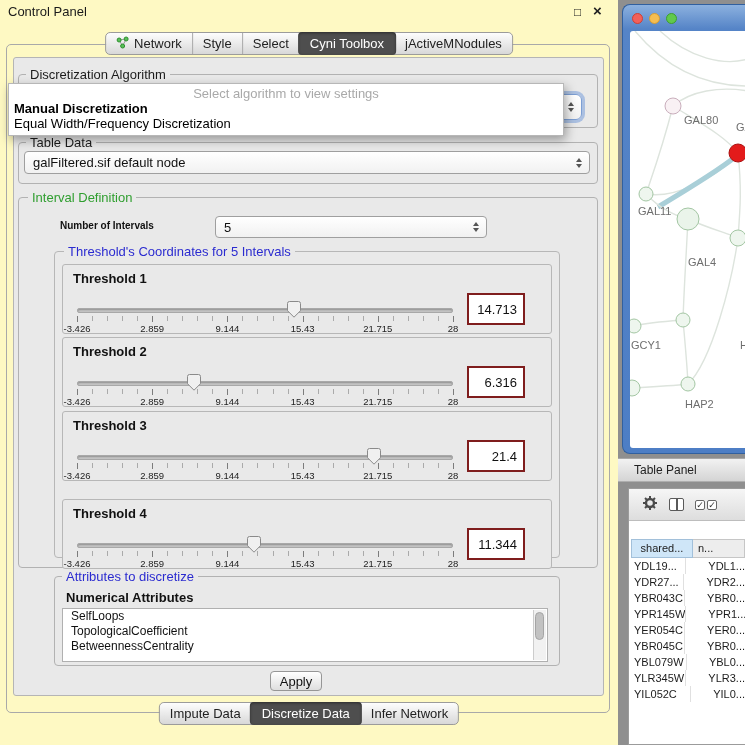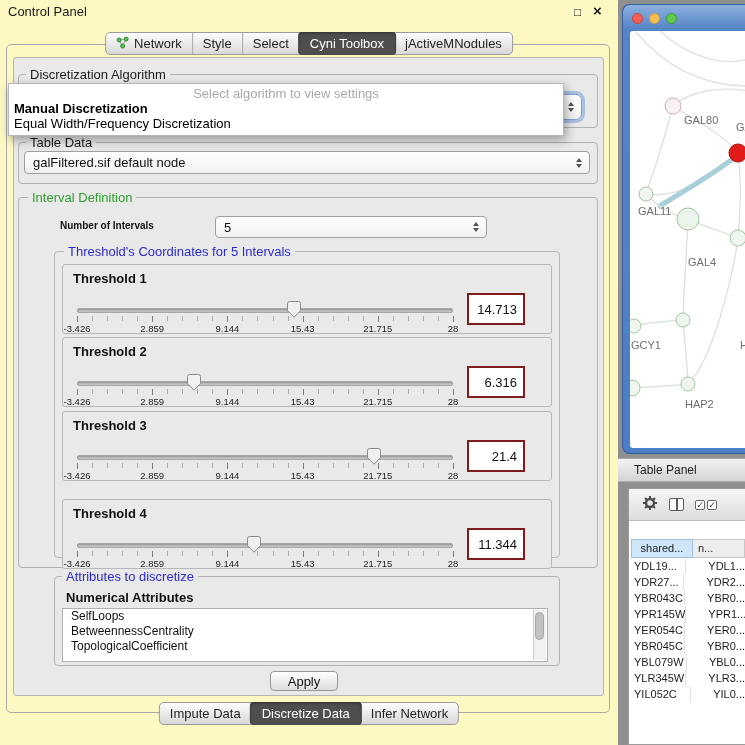--- a/index.html
+++ b/index.html
@@ -83,21 +83,21 @@
   .value-box { position:absolute; left:404px; top:28px; width:58px; height:32px; background:#fff; border:2px solid #7f1d1d;
                font-size:13px; text-align:right; line-height:30px; padding-right:6px; color:#111; }
 
   
   #attrListLabel { position:absolute; left:66px; top:590px; font-size:13px; font-weight:bold; color:#111; }
   #attrList { position:absolute; left:62px; top:608px; width:486px; height:54px; background:#fff; border:1px solid #b0b0b0; overflow:hidden; }
   .list-item { font-size:12px; color:#111; padding-left:8px; height:15px; line-height:15px; }
   #attrScroll { position:absolute; right:1px; top:1px; bottom:1px; width:13px; background:#f1f1f1; border-left:1px solid #cccccc; }
   #attrThumb { position:absolute; left:1px; top:2px; width:9px; height:28px; background:#c2c2c2; border:1px solid #a5a5a5; border-radius:5px; }
 
-  #applyBtn { position:absolute; left:270px; top:671px; width:68px; height:20px; background:linear-gradient(#ffffff,#dedede);
+  #applyBtn { position:absolute; left:270px; top:671px; width:52px; height:20px; background:linear-gradient(#ffffff,#dedede);
               border:1px solid #969696; border-radius:4px; font-size:13px; color:#111; font-family:"Liberation Sans",sans-serif; }
 
   
   #rightArea { position:absolute; left:618px; top:0; width:127px; height:745px; background:#8f8f8f; }
 
   #netWindow { position:absolute; left:4px; top:4px; width:123px; height:450px;
                background:linear-gradient(#8cb1df 0,#5584c7 24px,#4d7ec5 100%); border:1px solid #31609f; border-right:none;
                border-radius:8px 0 0 8px; }
   .light { position:absolute; top:8px; width:11px; height:11px; border-radius:50%; }
   #lightRed    { left:9px;  background:#f2605a; border:1px solid #ce4036; }
@@ -308,22 +308,22 @@
           </svg>
       </div>
       <div class="value-box">11.344</div>
     </div>
 
     <div class="groupbox" id="attrGroup"></div>
     <span class="group-title t-blue" id="attrTitle">Attributes to discretize</span>
     <span id="attrListLabel">Numerical Attributes</span>
     <div id="attrList">
       <div class="list-item">SelfLoops</div>
+      <div class="list-item">TopologicalCoefficient</div>
       <div class="list-item">BetweennessCentrality</div>
-      <div class="list-item">TopologicalCoefficient</div>
       <div id="attrScroll">
           <div id="attrThumb"></div>
         </div>
     </div>
 
     <button id="applyBtn">Apply</button>
 
     <div class="segbar" id="bottomTabs">
       <div class="seg">
           <span>Impute Data</span>

